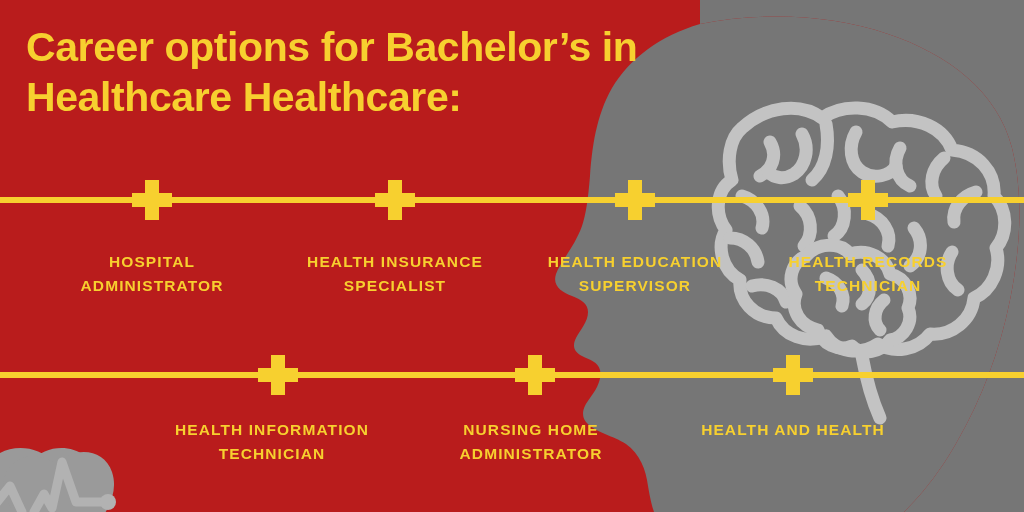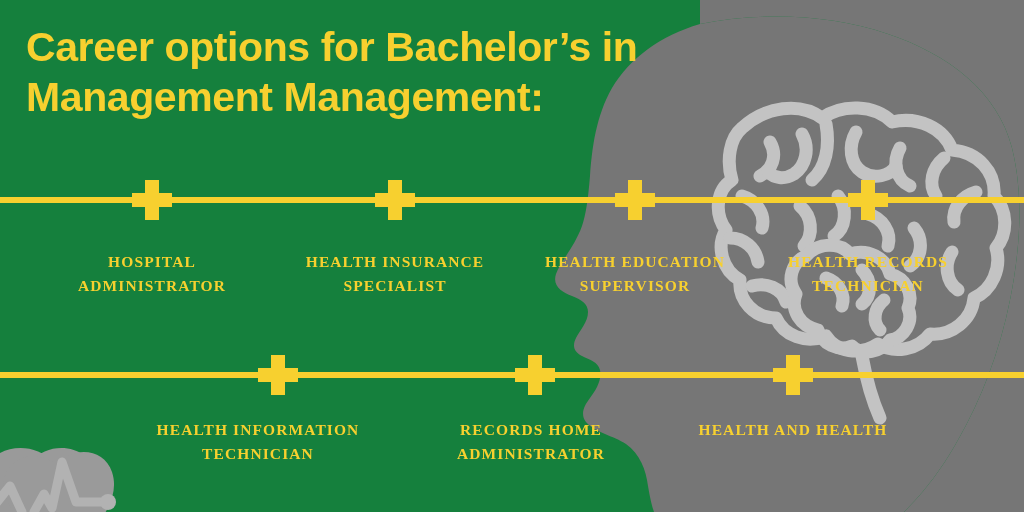--- a/index.html
+++ b/index.html
@@ -2,21 +2,21 @@
 <html><head>
 <meta charset="utf-8">
 <style>
   html,body{margin:0;padding:0;}
   body{
     width:1024px;height:512px;
     background:#2a2b29;
     font-family:"Liberation Sans", sans-serif;
     overflow:hidden;
   }
-  #stage{position:relative;width:1024px;height:512px;overflow:hidden;background:#15803d;}
+  #stage{position:relative;width:1024px;height:512px;overflow:hidden;background:#b91c1c;}
 
   
   .art{position:absolute;inset:0;width:1024px;height:512px;pointer-events:none;}
 
   
   #title{
     position:absolute;left:26px;top:22px;
     width:760px;
     color:#F7D02F;
     font-weight:bold;
@@ -48,21 +48,21 @@
     position:absolute;
     color:#F7D02F;
     font-weight:bold;
     font-size:15.5px;
     line-height:24px;
     letter-spacing:1.1px;
     text-align:center;
     z-index:6;
     white-space:nowrap;
   }
-  .node-label span{display:block;font-family:Liberation Serif, serif;}
+  .node-label span{display:block;}
 
   
   .r1{top:250px;}
   .r2{top:418px;}
 </style>
 </head>
 <body>
 
 <div id="stage">
 
@@ -162,21 +162,21 @@
       <g fill="none" stroke="#b2b2b2" stroke-width="9" stroke-linecap="round" stroke-linejoin="round">
         <path d="M -6 506 L 10 486 L 22 512"></path>
         <path d="M 34 512 L 44 494 L 52 508 L 62 462 L 76 502 L 104 502"></path>
       </g>
       <circle cx="108" cy="502" r="8" fill="#b2b2b2"></circle>
     </g>
   </svg>
 
   <div id="title">
     <span class="tline">Career options for Bachelor’s in</span>
-    <span class="tline">Management Management:</span>
+    <span class="tline">Healthcare Healthcare:</span>
   </div>
 
   <div class="rail" id="rail-1"></div>
 
   <div class="marker" style="left:132px;top:180px">
     <div class="bar-h"></div>
     <div class="bar-v"></div>
   </div>
   <div class="marker" style="left:375px;top:180px">
     <div class="bar-h"></div>
@@ -216,25 +216,25 @@
   </div>
   <div class="marker" style="left:515px;top:355px">
     <div class="bar-h"></div>
     <div class="bar-v"></div>
   </div>
   <div class="marker" style="left:773px;top:355px">
     <div class="bar-h"></div>
     <div class="bar-v"></div>
   </div>
 
-  <div class="node-label r2" style="left:138px;width:240px">
+  <div class="node-label r2" style="left:152px;width:240px">
     <span>HEALTH INFORMATION</span>
     <span>TECHNICIAN</span>
   </div>
   <div class="node-label r2" style="left:411px;width:240px">
-    <span>RECORDS HOME</span>
+    <span>NURSING HOME</span>
     <span>ADMINISTRATOR</span>
   </div>
   <div class="node-label r2" style="left:668px;width:250px">
     <span>HEALTH AND HEALTH</span>
   </div>
 
 </div>
 
 </body></html>

